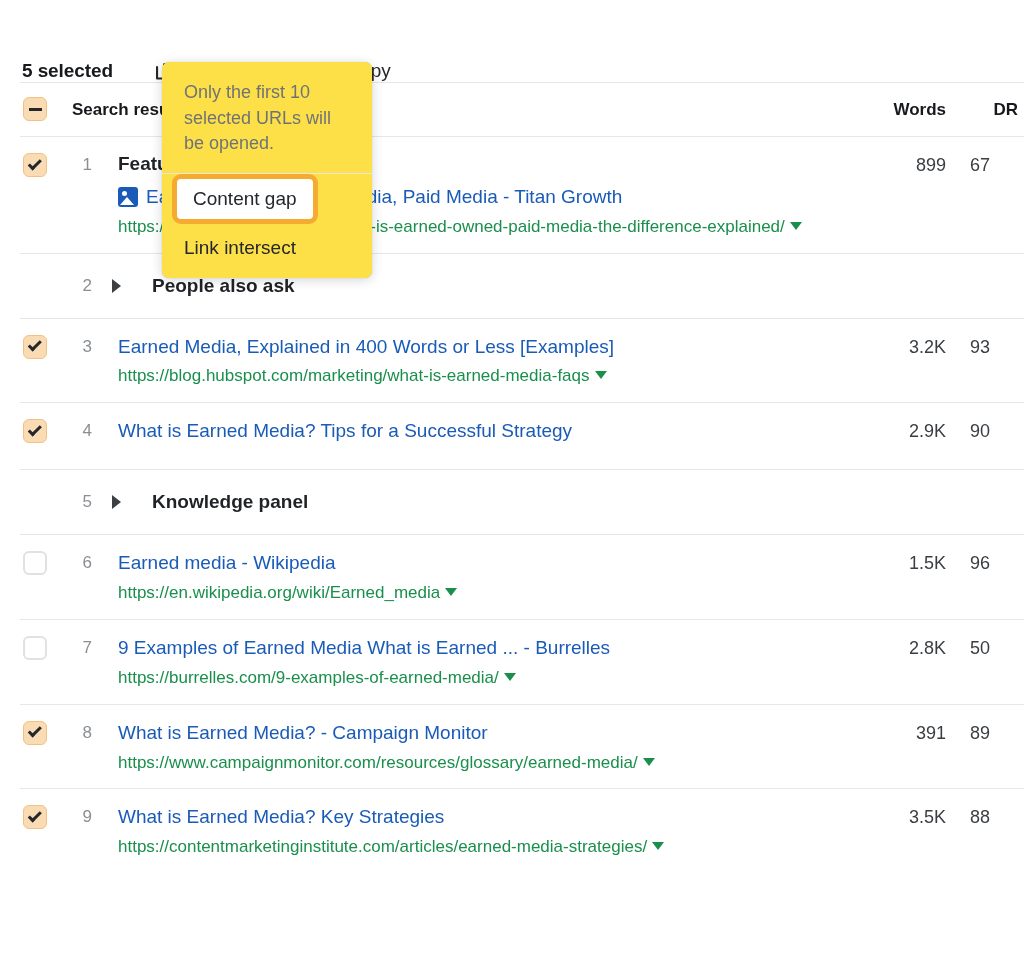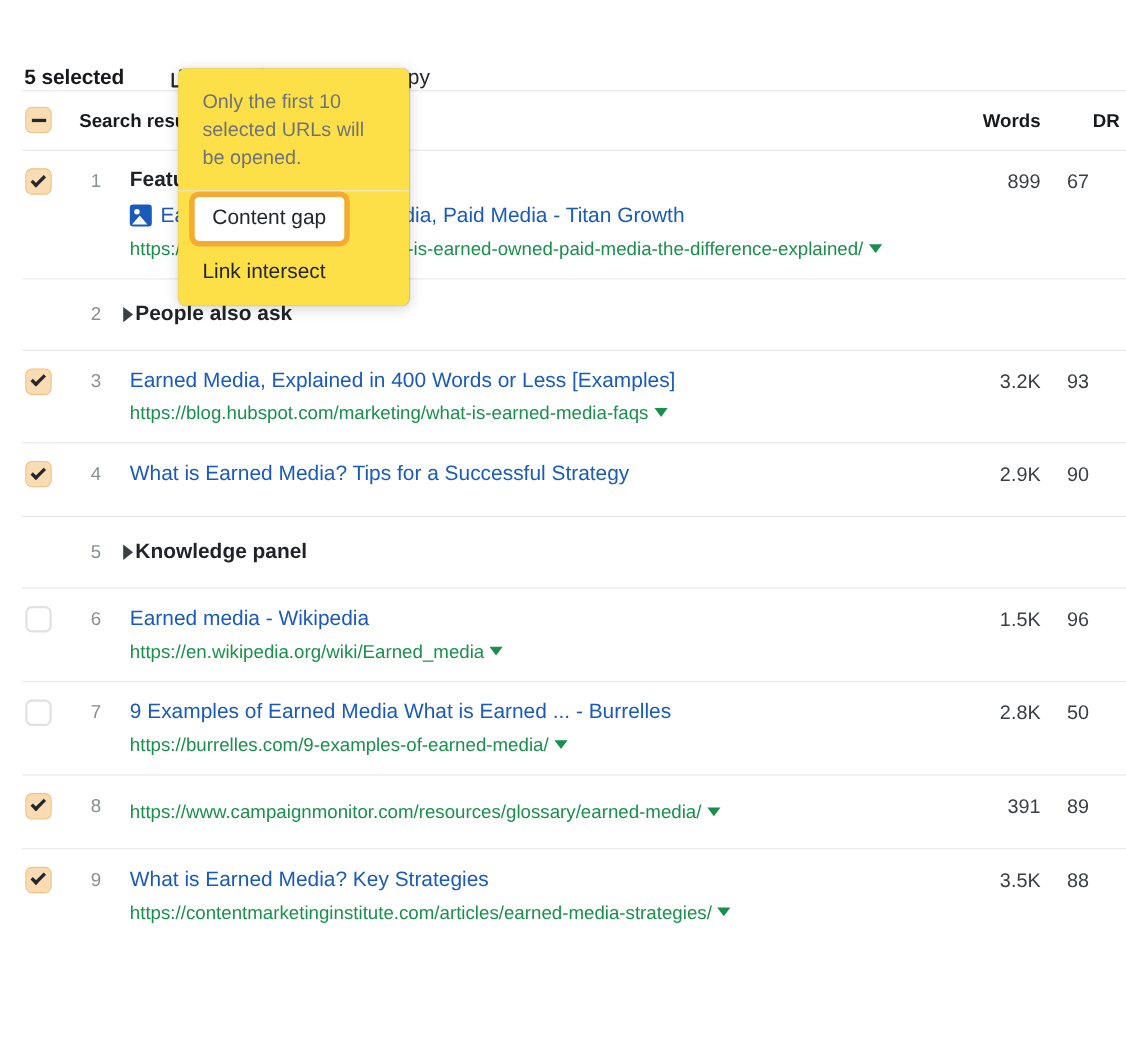--- a/index.html
+++ b/index.html
@@ -200,21 +200,21 @@
   .grouprow .rank {
     position: absolute;
     left: 68px;
     top: 50%;
     transform: translateY(-50%);
   }
   .grp-inner {
     margin-left: 112px;
     display: flex;
     align-items: center;
-    gap: 2px;
+    gap: 31px;
   }
   .tri {
     width: 0; height: 0;
     border-top: 7px solid transparent;
     border-bottom: 7px solid transparent;
     border-left: 9px solid #3c4043;
     cursor: pointer;
   }
   .grp-label {
     font-size: 19px;
@@ -450,20 +450,21 @@
   <div class="hrule"></div>
 
   <div class="row">
     <span class="cb-wrap">
       <span class="cb on">
           <span class="tick"></span>
         </span>
     </span>
     <span class="rank">8</span>
     <div class="rowbody">
+      <span class="title">What is Earned Media? - Campaign Monitor</span>
       <span class="url"><span>https://www.campaignmonitor.com/resources/glossary/earned-media/</span><span class="ucaret"></span></span>
     </div>
     <span class="metrics-words">391</span>
     <span class="metrics-dr">89</span>
   </div>
 
   <div class="hrule"></div>
 
   <div class="row">
     <span class="cb-wrap">

